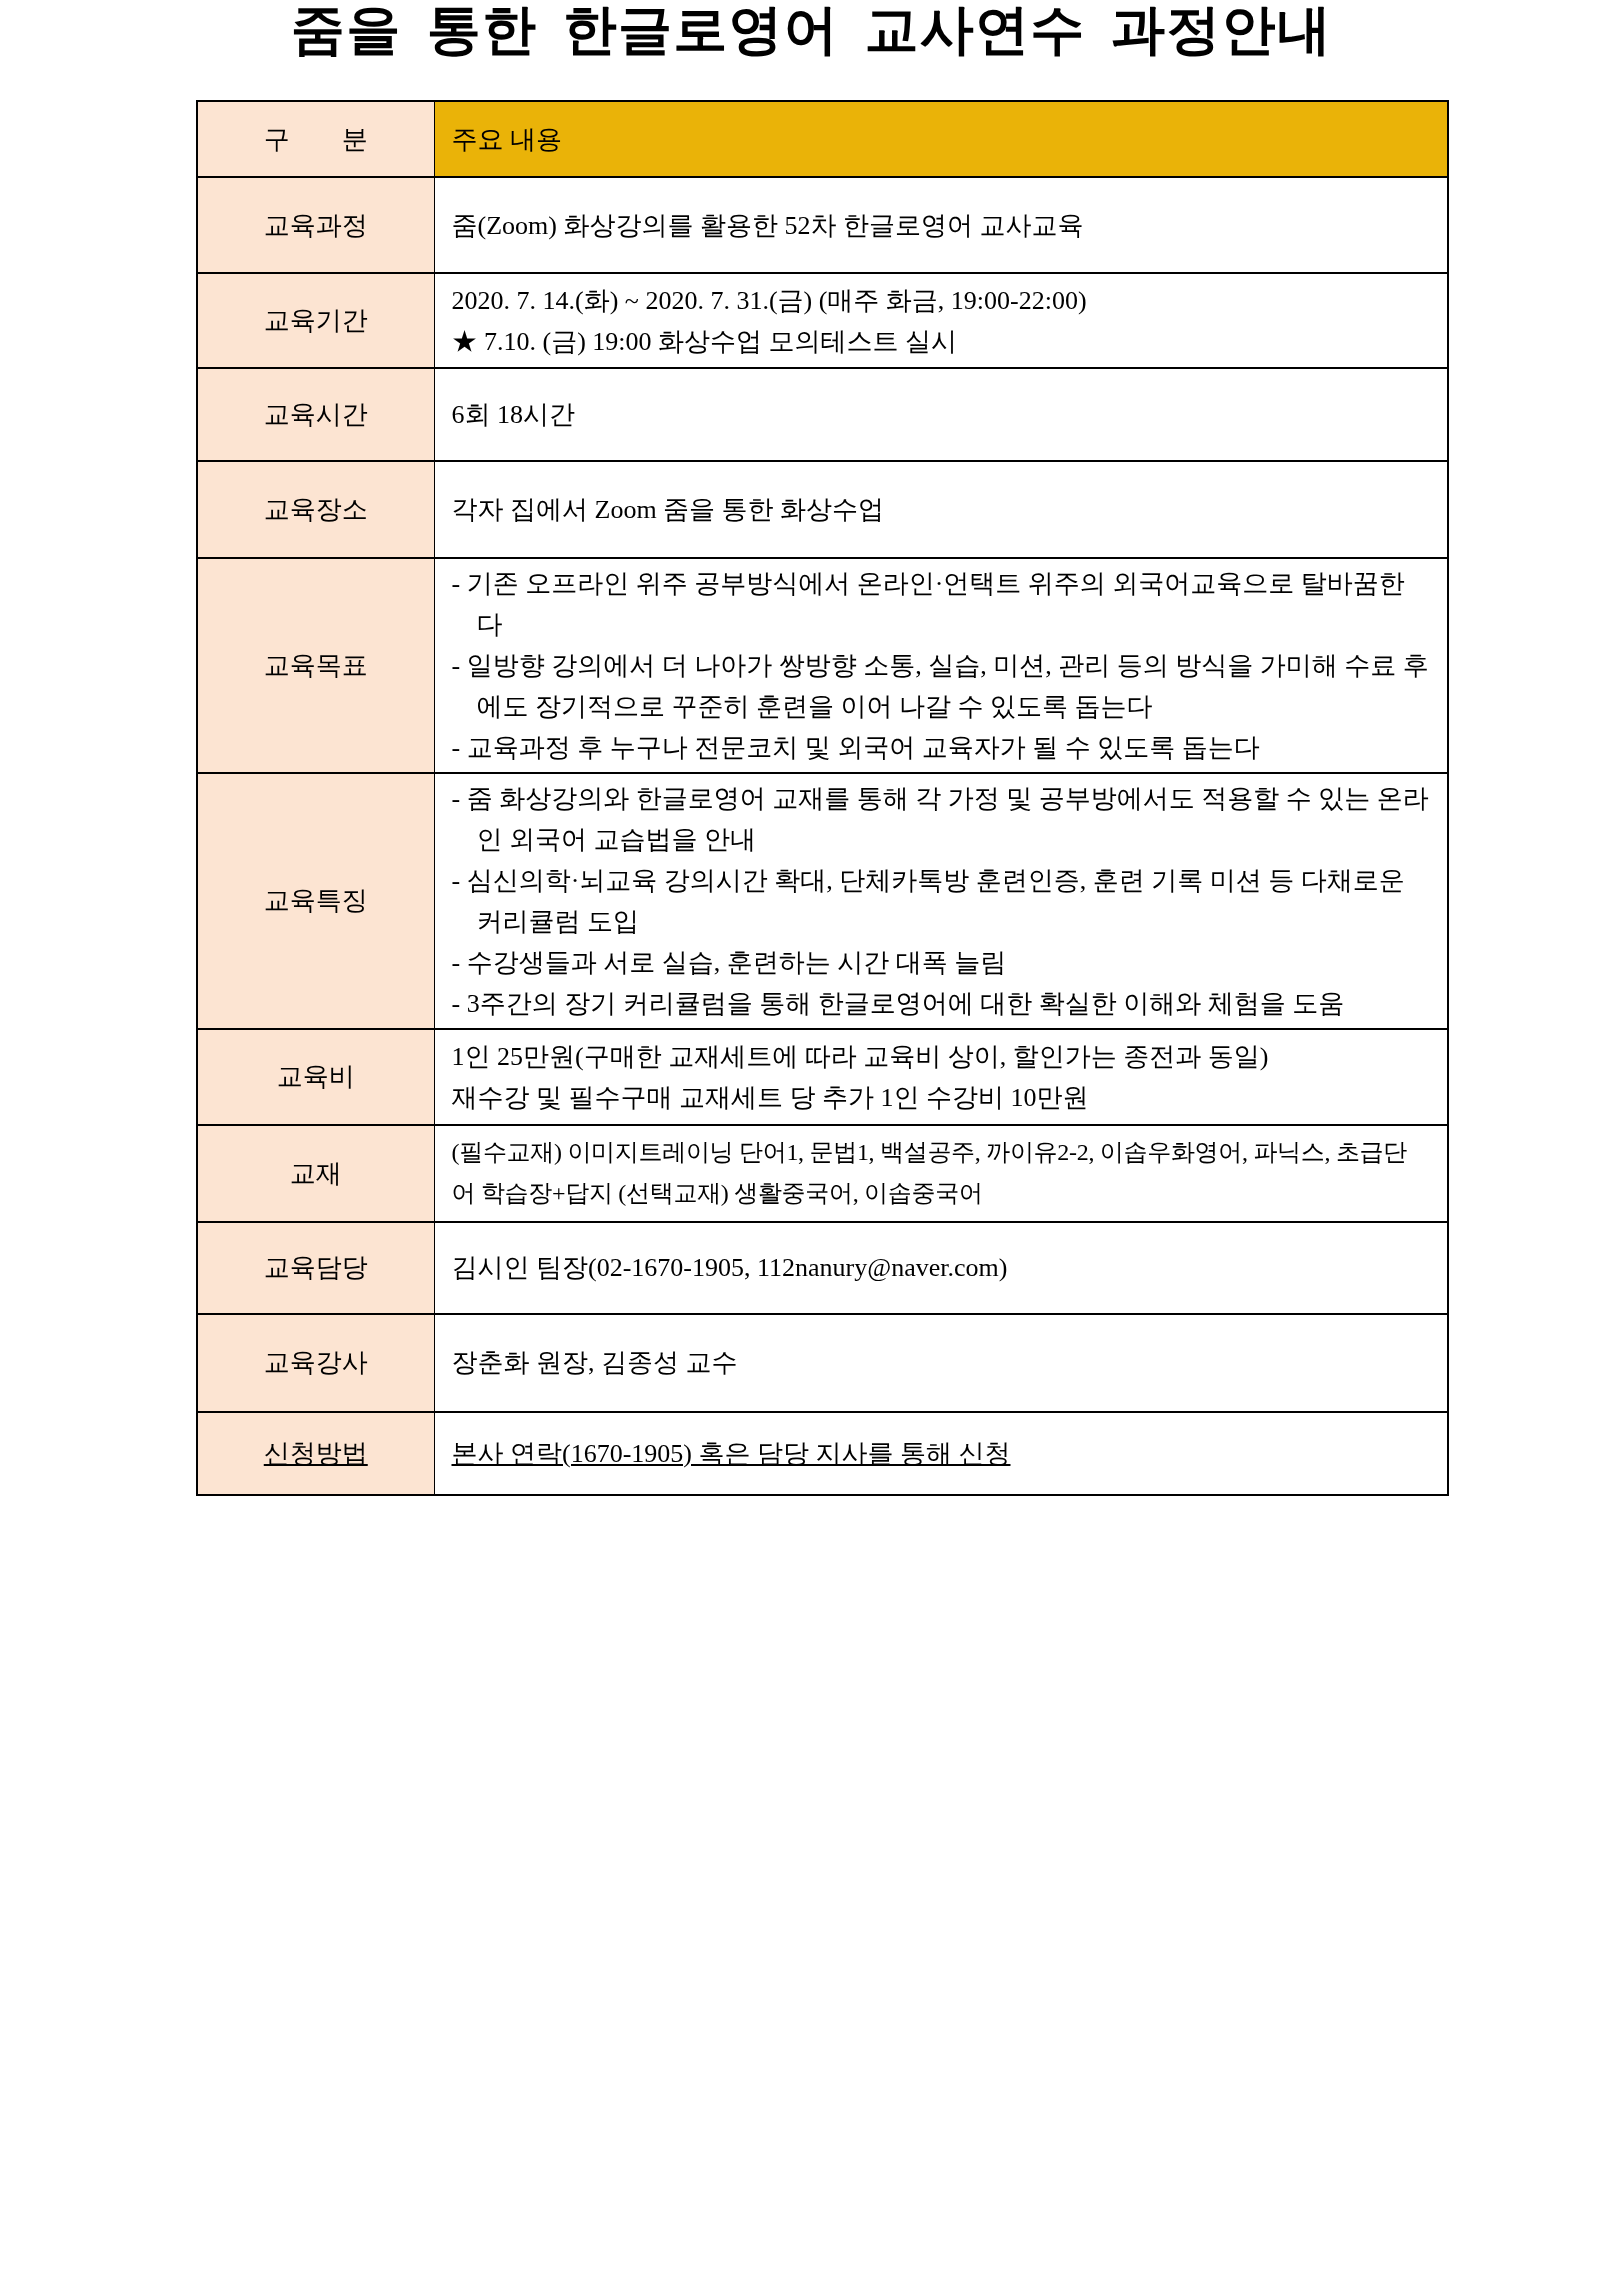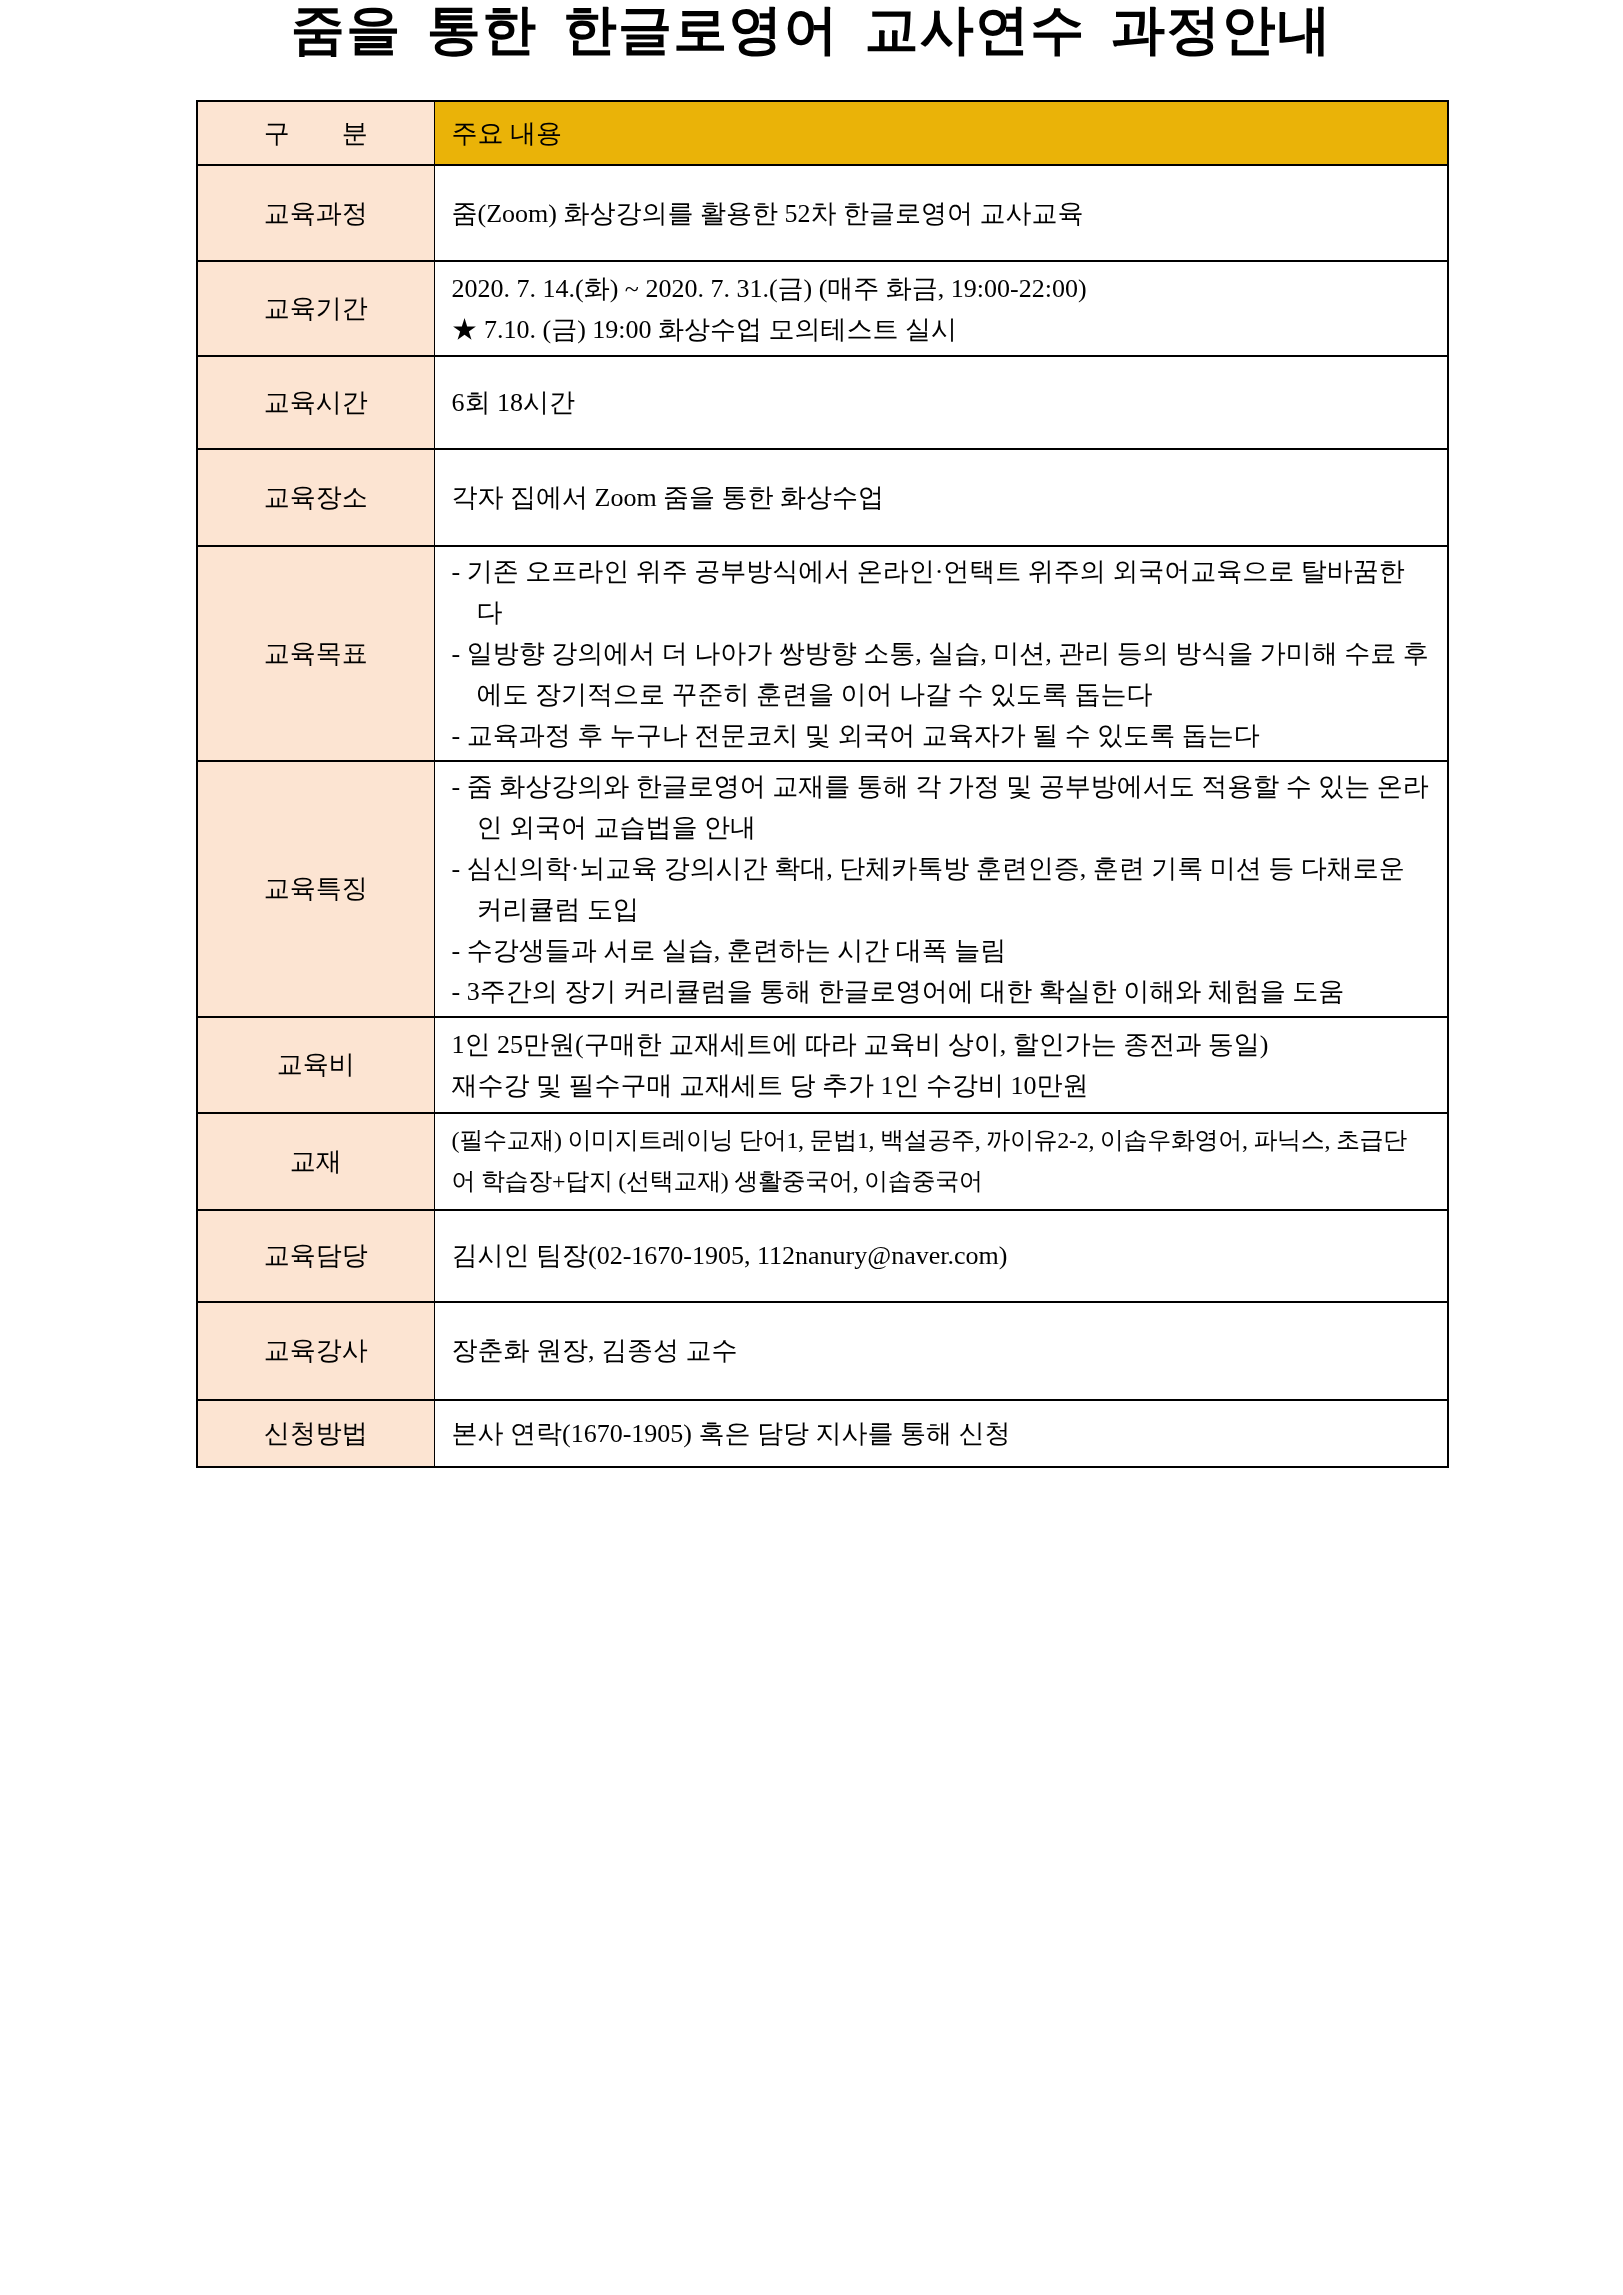--- a/index.html
+++ b/index.html
@@ -91,21 +91,21 @@
 
   <h1 class="doc-title">줌을 통한 한글로영어 교사연수 과정안내</h1>
 
 
   <table class="course-table">
     <colgroup>
       <col class="c-label">
       <col class="c-content">
     </colgroup>
     <tbody>
-      <tr class="header-row" style="height:64px;">
+      <tr class="header-row" style="height:76px;">
         <td class="label-cell">구　　분</td>
         <td class="content-cell">주요 내용</td>
       </tr>
 
     <tr style="height: 96px;">
     <td class="label-cell">교육과정</td>
     <td class="content-cell">
       <div class="lines">
               <div class="line">줌(Zoom) 화상강의를 활용한 52차 한글로영어 교사교육</div>
             </div>
@@ -183,21 +183,21 @@
     </td>
   </tr>
         <tr style="height: 98px; margin-top: 22px;">
     <td class="label-cell">교육강사</td>
     <td class="content-cell">
       <div class="lines">
               <div class="line">장춘화 원장, 김종성 교수</div>
             </div>
     </td>
   </tr>
-        <tr style="height: 67px;">
+        <tr style="height: 83px; text-decoration: underline;">
     <td class="label-cell">신청방법</td>
     <td class="content-cell">
       <div class="lines">
               <div class="line">본사 연락(1670-1905) 혹은 담당 지사를 통해 신청</div>
             </div>
     </td>
   </tr>
       </tbody>
   </table>
 

